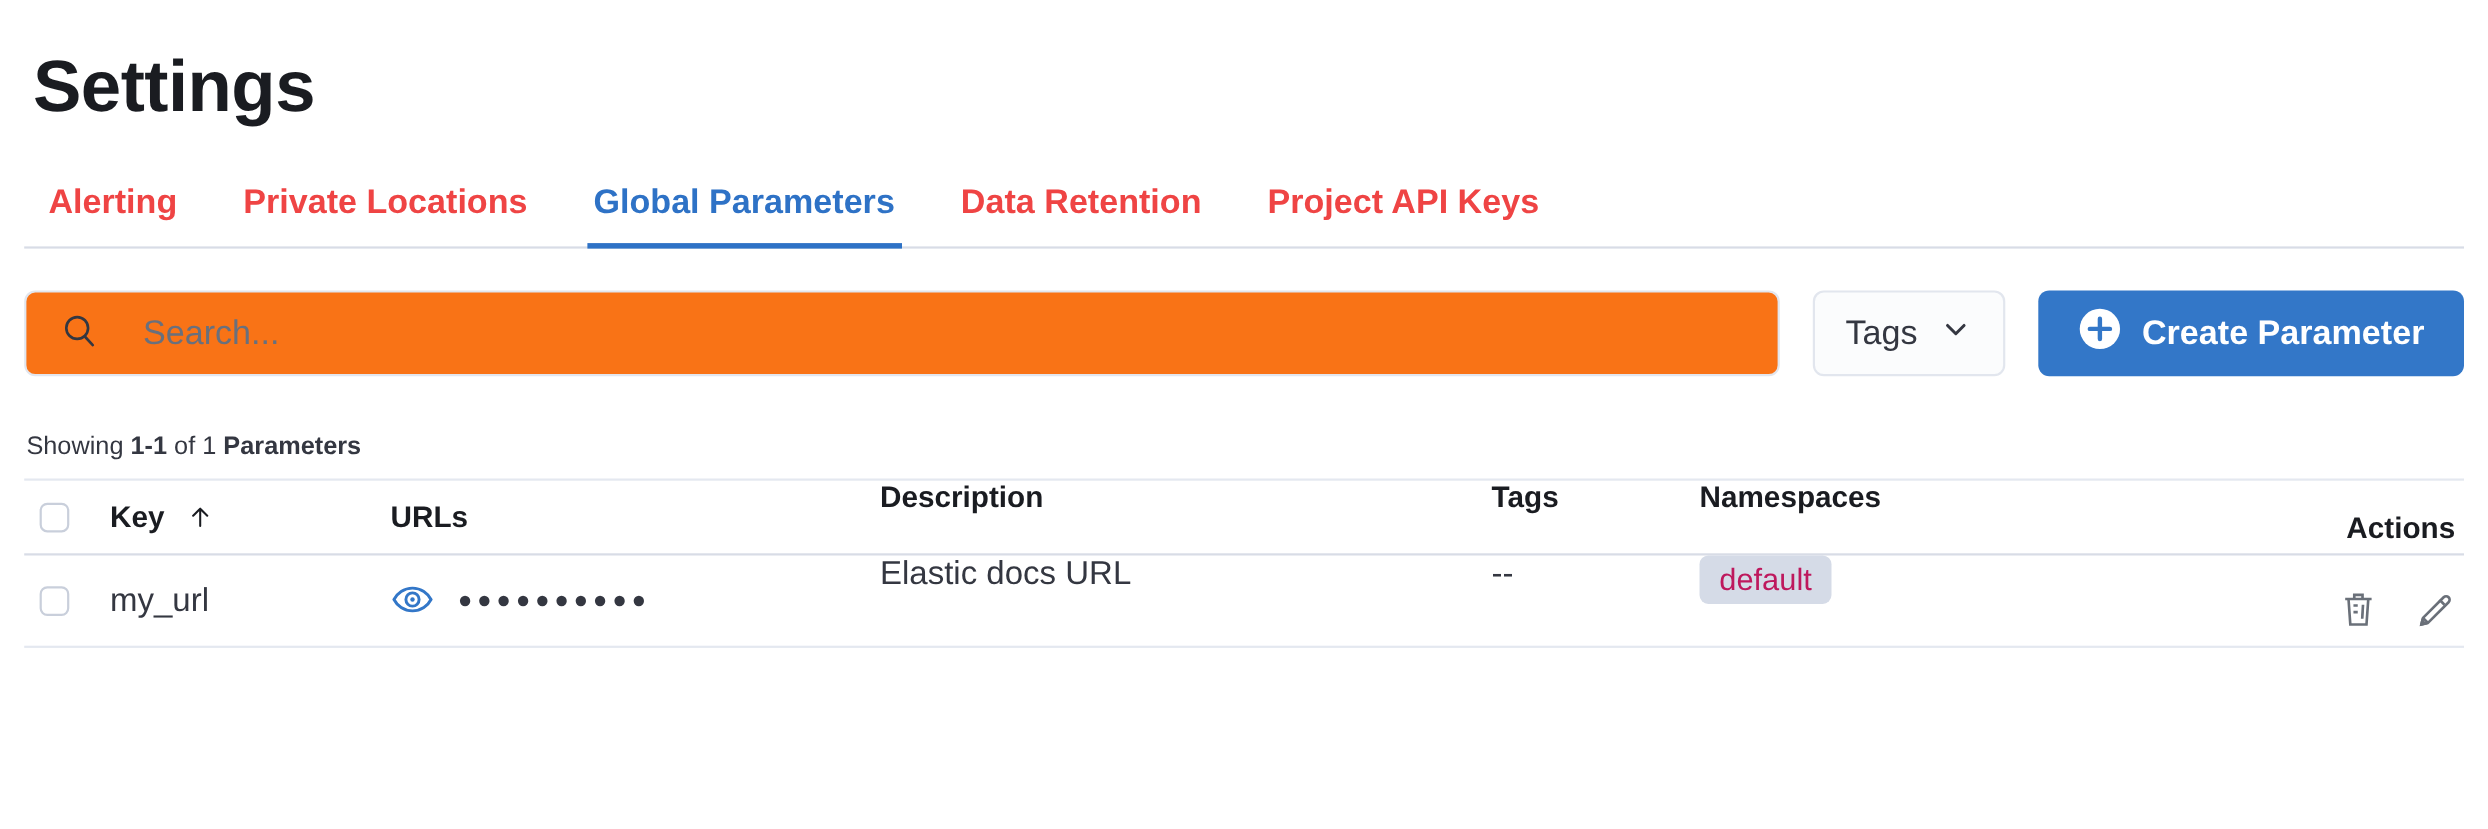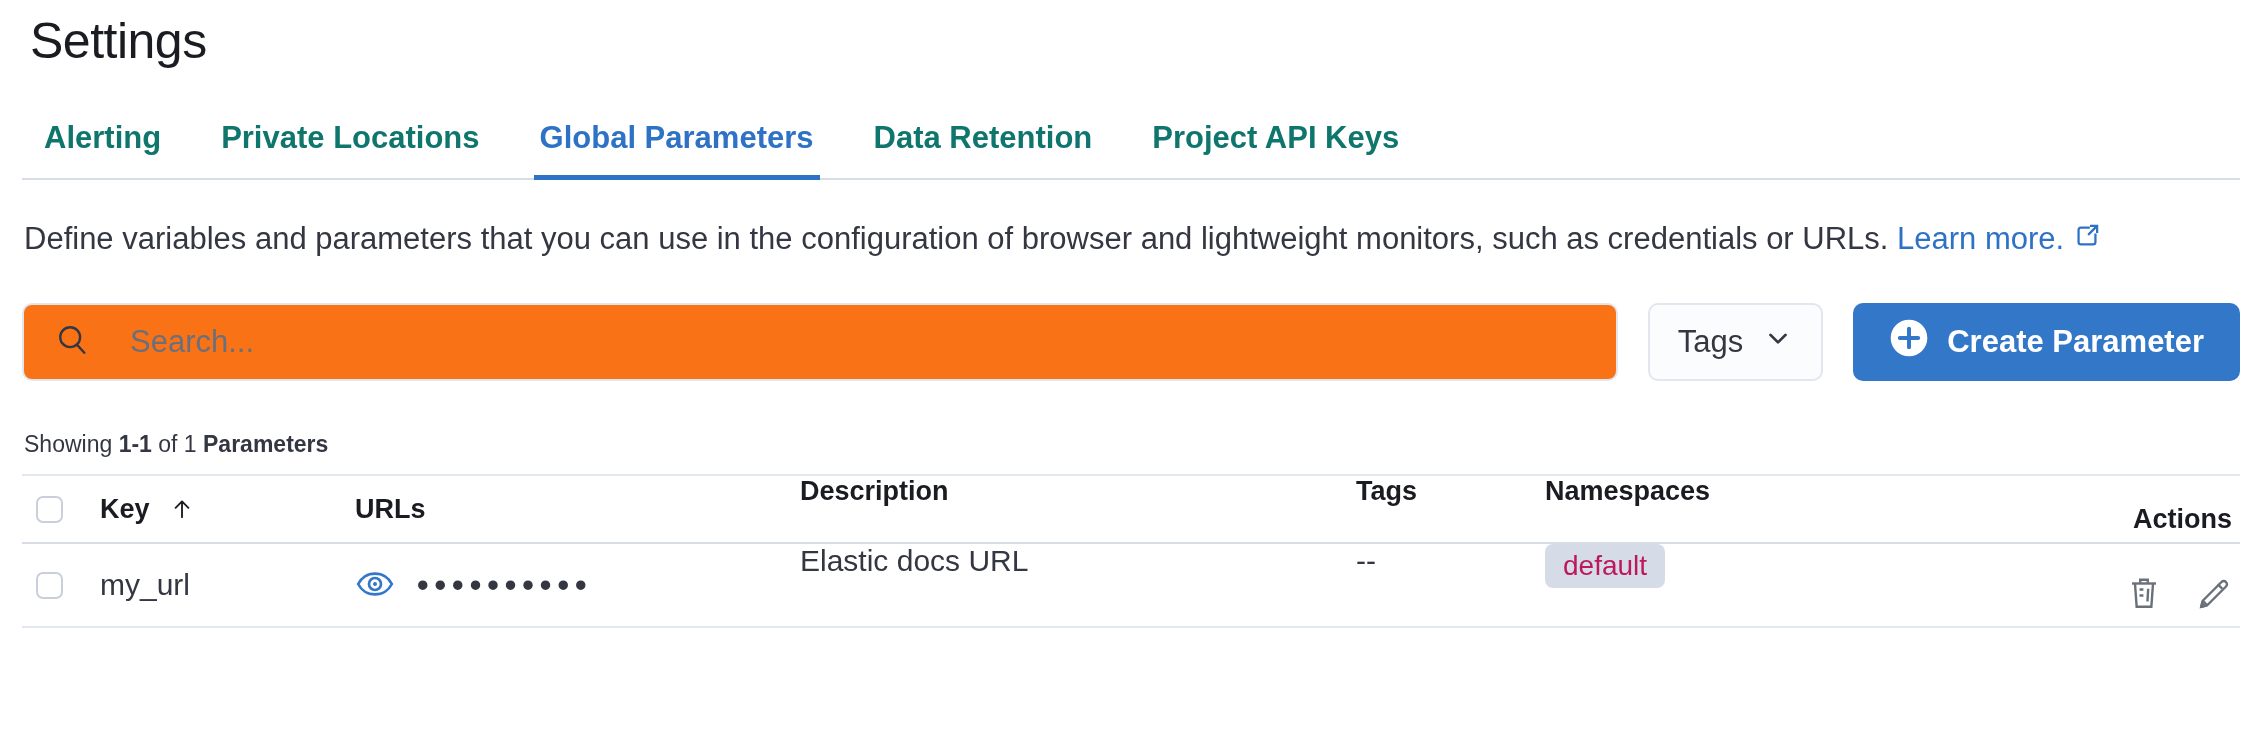--- a/index.html
+++ b/index.html
@@ -5,42 +5,42 @@
   * { box-sizing: border-box; margin: 0; padding: 0; }
   html, body { width: 2262px; height: 754px; background: #ffffff; overflow: hidden; }
   body {
     font-family: "Liberation Sans", "DejaVu Sans", sans-serif;
     color: #343741;
   }
   .page { width: 2262px; height: 754px; padding: 0 22px; }
 
   
   .page-title {
-    margin: 12px 0 0 8px;
-    font-size: 50px;
-    font-weight: 400;
+    margin: 40px 0 0 8px;
+    font-size: 66px;
+    font-weight: 700;
     color: #1a1c21;
     letter-spacing: -0.5px;
   }
 
   
   .tabs {
     display: flex;
     align-items: flex-end;
     gap: 48px;
     margin-top: 38px;
     padding-left: 16px;
     border-bottom: 2px solid #d8dce6;
   }
   .tab {
     position: relative;
     padding: 12px 6px 22px 6px;
     font-size: 31px;
     font-weight: 700;
-    color: #0f766e;
+    color: #ef4444;
     cursor: pointer;
     white-space: nowrap;
   }
   .tab.active { color: #2e72c6; }
   .tab.active::after {
     content: "";
     position: absolute;
     left: 0; right: 0; bottom: -2px;
     height: 5px;
     background: #2e72c6;
@@ -204,26 +204,20 @@
   <h1 class="page-title">Settings</h1>
 
   <nav class="tabs">
     <div class="tab">Alerting</div>
     <div class="tab">Private Locations</div>
     <div class="tab active">Global Parameters</div>
     <div class="tab">Data Retention</div>
     <div class="tab">Project API Keys</div>
   </nav>
 
-  <p class="intro"><span>Define variables and parameters that you can use in the configuration of browser and lightweight monitors, such as credentials or URLs.</span>
-    <a class="learn-more"><span>Learn more.</span><span class="external-icon"><svg width="30" height="30" viewBox="0 0 16 16" fill="none">
-            <path d="M9.5 3.5H4.8C4.08 3.5 3.5 4.08 3.5 4.8v6.4c0 .72.58 1.3 1.3 1.3h6.4c.72 0 1.3-.58 1.3-1.3V6.7" stroke="#2e72c6" stroke-width="1.2"></path>
-            <path d="M8.6 7.4L13 3M9.6 2.6h3.8v3.8" stroke="#2e72c6" stroke-width="1.2"></path>
-          </svg></span></a>
-  </p>
 
   <div class="toolbar">
     <div class="search-box">
       <span><svg width="34" height="34" viewBox="0 0 24 24" fill="none">
             <circle cx="10" cy="10" r="7" stroke="#343741" stroke-width="1.7"></circle>
             <path d="M15.2 15.8L20 21" stroke="#343741" stroke-width="1.7" stroke-linecap="round"></path>
           </svg></span>
       <input type="text" placeholder="Search..." style="">
     </div>
 

